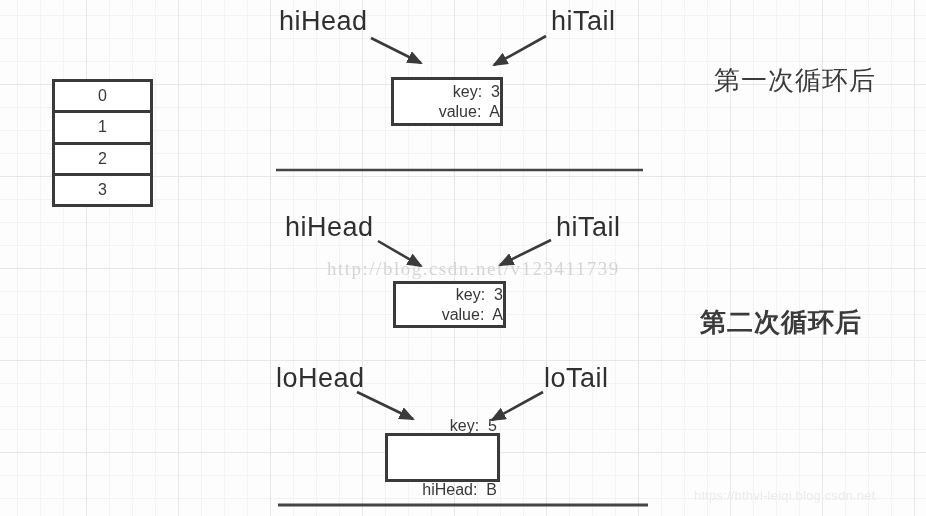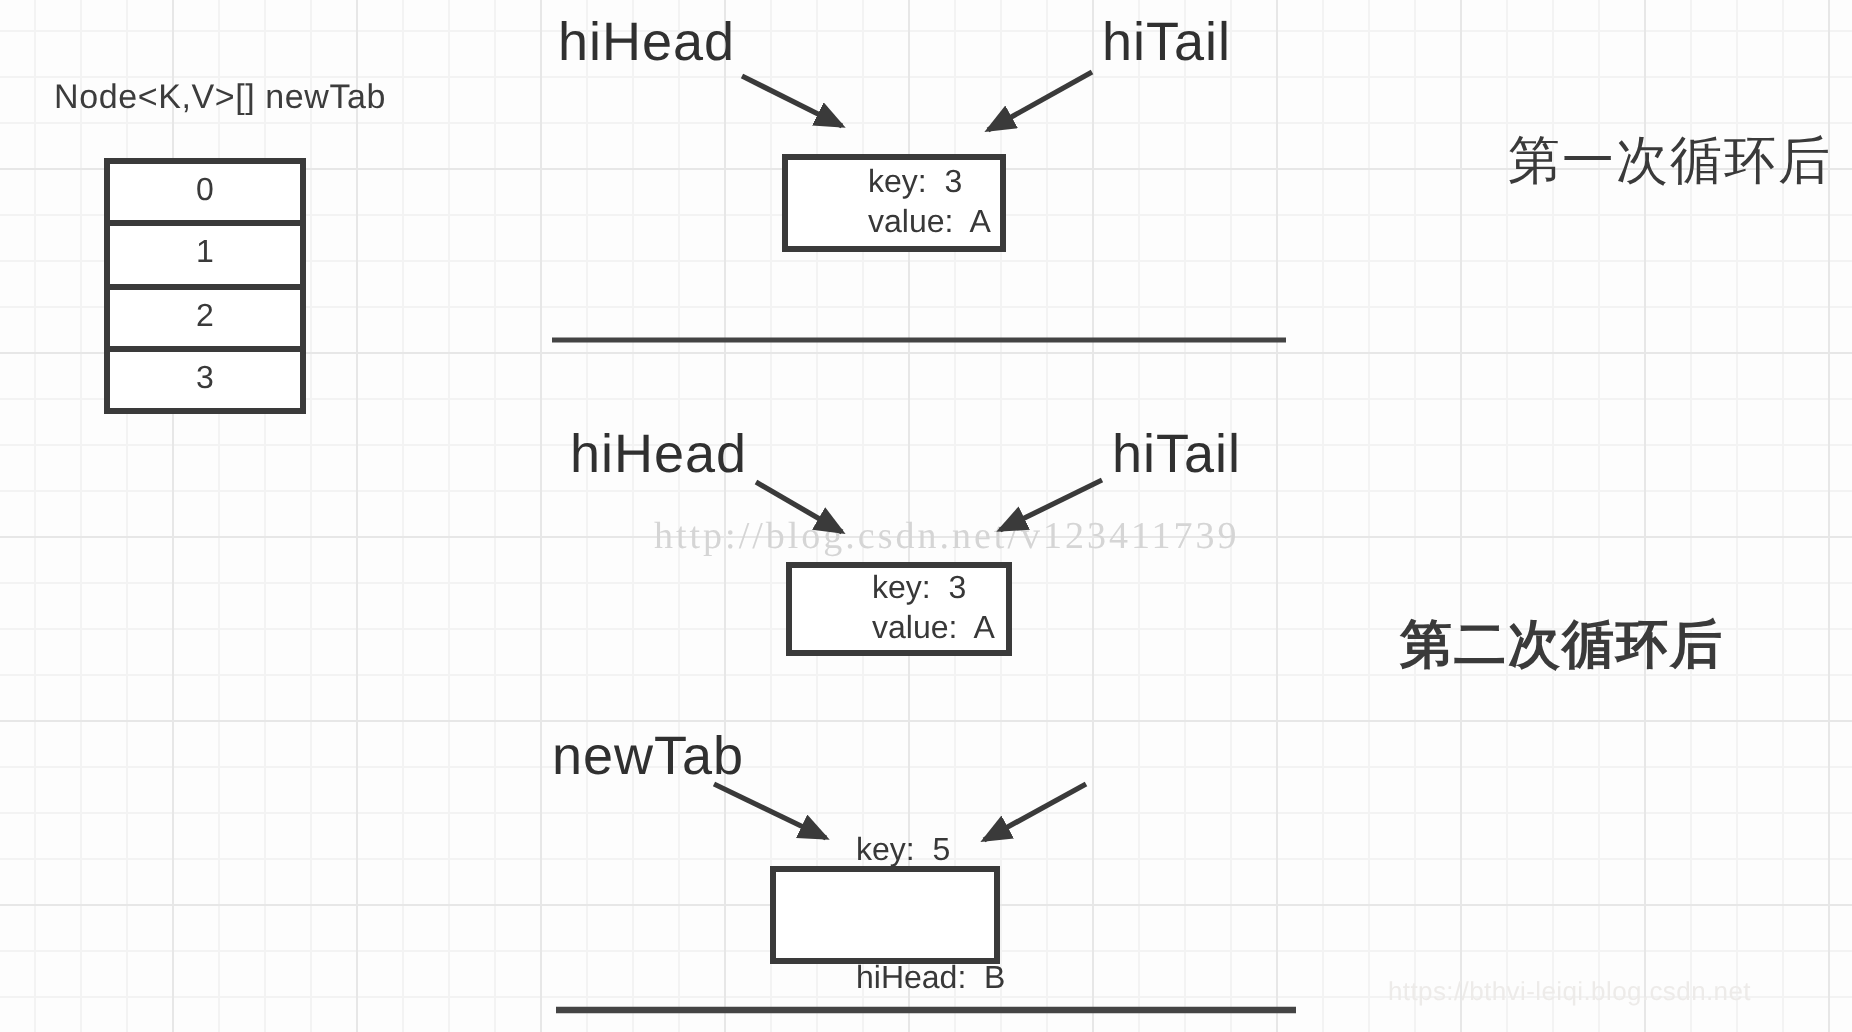--- a/index.html
+++ b/index.html
@@ -43,21 +43,21 @@
     text-align:right;
   }
   .caption{
     font-size:26px;color:#3a3a3a;letter-spacing:1px;
     white-space:nowrap;
   }
   .node-box{
     background:#ffffff;
     border:3px solid #3a3a3a;
     box-sizing:border-box;
-    display:flex;flex-direction:column;align-items:flex-start;justify-content:center;padding-left:40px;
+    display:flex;flex-direction:column;align-items:flex-end;justify-content:center;padding-left:40px;
   }
   .node-line{
     font-size:16px;line-height:20px;color:#383838;
     white-space:pre;
   }
   .wm-center{
     left:327px;top:258px;width:312px;
     font-family:"Liberation Serif","DejaVu Serif",serif;
     font-size:19px;letter-spacing:1.5px;
     color:#d5d5d5;
@@ -72,47 +72,47 @@
   svg.overlay{
     position:absolute;left:0;top:0;width:926px;height:516px;
     pointer-events:none;
   }
 </style>
 </head>
 <body>
 
 <div class="canvas">
 
-  <div class="abs array-label">Node&lt;K,V&gt;[] newTab</div>
   <div class="abs array-table">
     <div class="array-cell">0</div>
     <div class="array-cell">1</div>
     <div class="array-cell">2</div>
     <div class="array-cell">3</div>
   </div>
 
   <div class="abs wm-center">http://blog.csdn.net/v123411739</div>
 
   <div class="abs ptr-label" style="left:279px;top:6px;">hiHead</div>
   <div class="abs ptr-label" style="left:551px;top:6px;">hiTail</div>
   <div class="abs node-box" style="left:391px;top:77px;width:112px;height:49px;">
     <div class="node-line">key:  3</div>
     <div class="node-line">value:  A</div>
   </div>
-  <div class="abs caption" style="left:714px;top:63px;margin-left:40px;">第一次循环后</div>
+  <div class="abs caption" style="left:714px;top:63px;">第一次循环后</div>
 
   <div class="abs ptr-label" style="left:285px;top:212px;">hiHead</div>
   <div class="abs ptr-label" style="left:556px;top:212px;">hiTail</div>
   <div class="abs node-box" style="left:393px;top:281px;width:113px;height:47px;">
     <div class="node-line">key:  3</div>
     <div class="node-line">value:  A</div>
   </div>
   <div class="abs caption" style="left:700px;top:305px;font-weight:bold;">第二次循环后</div>
 
-  <div class="abs ptr-label" style="left:276px;top:363px;">newTab</div>
+  <div class="abs ptr-label" style="left:276px;top:363px;">loHead</div>
+  <div class="abs ptr-label" style="left:544px;top:363px;">loTail</div>
   <div class="abs node-box" style="left:385px;top:433px;width:115px;height:49px;gap:44px;">
     <div class="node-line">key:  5</div>
     <div class="node-line">hiHead:  B</div>
   </div>
 
   <div class="abs wm-corner">https://bthvi-leiqi.blog.csdn.net</div>
 
   <svg class="overlay" viewBox="0 0 926 516">
     <defs>
       <marker id="ah" markerWidth="7" markerHeight="6" refX="5.2" refY="2.5" orient="auto" markerUnits="strokeWidth">

